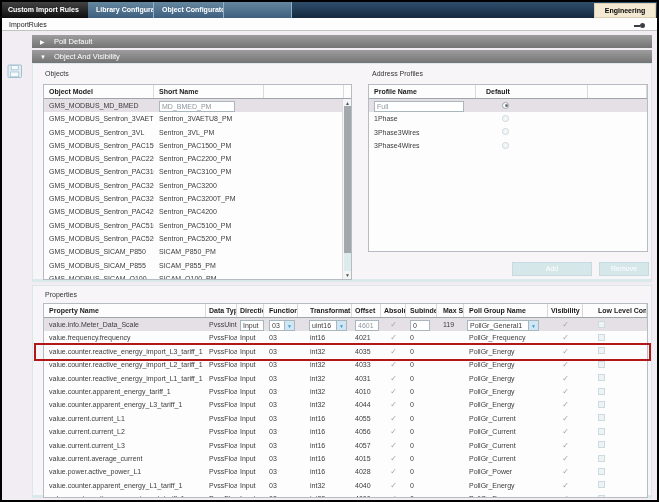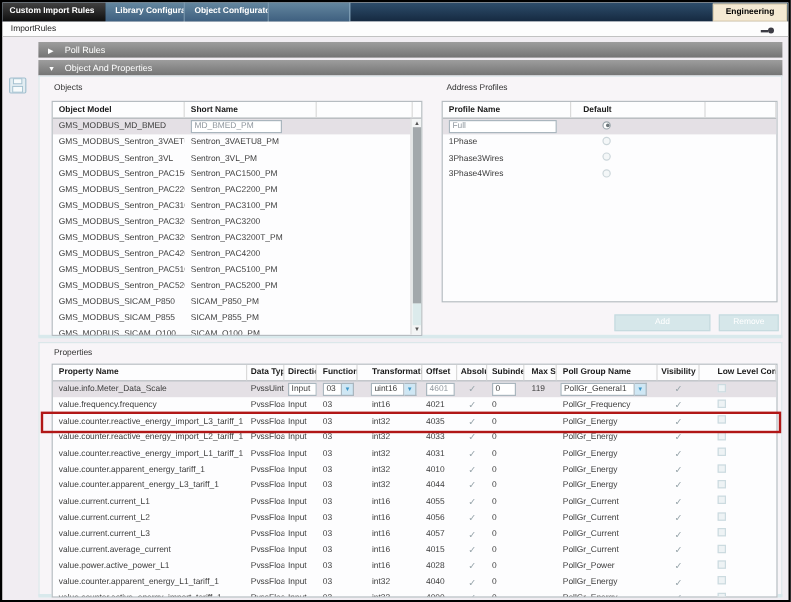--- a/index.html
+++ b/index.html
@@ -113,25 +113,25 @@
 
     <span class="saveicon">
       <svg width="16" height="15" viewBox="0 0 16 15">
         <rect x="1" y="1" width="13.5" height="12.5" rx="1" fill="#e3edf2" stroke="#a3c0cf"></rect>
         <rect x="4.2" y="1.6" width="7" height="4.2" fill="#f7fbfc" stroke="#a3c0cf" stroke-width="0.8"></rect>
         <rect x="3.6" y="8" width="8.2" height="4.8" fill="#f7fbfc" stroke="#a3c0cf" stroke-width="0.8"></rect>
       </svg>
     </span>
 
     <div class="secbar" style="top:4px">
-      <span class="arr">▶</span><span>Poll Rules</span>
+      <span class="arr">▶</span><span>Poll Default</span>
     </div>
 
     <div class="secbar" style="top:19px">
-      <span class="arr">▼</span><span>Object And Properties</span>
+      <span class="arr">▼</span><span>Object And Visibility</span>
     </div>
 
     <div class="panel" style="top:32px;height:219px"></div>
     <span class="lbl" style="left:43px;top:39px">Objects</span>
 
     <div class="tbl" style="left:41px;top:53px;width:309px;height:196px">
       <div class="thead" id="objects-head">
           <div class="th c-property_name" style="width: 110px;">Object Model</div>
           <div class="th c-property_name" style="width: 110px;">Short Name</div>
           <div class="th" style="width: 80px;"></div>

